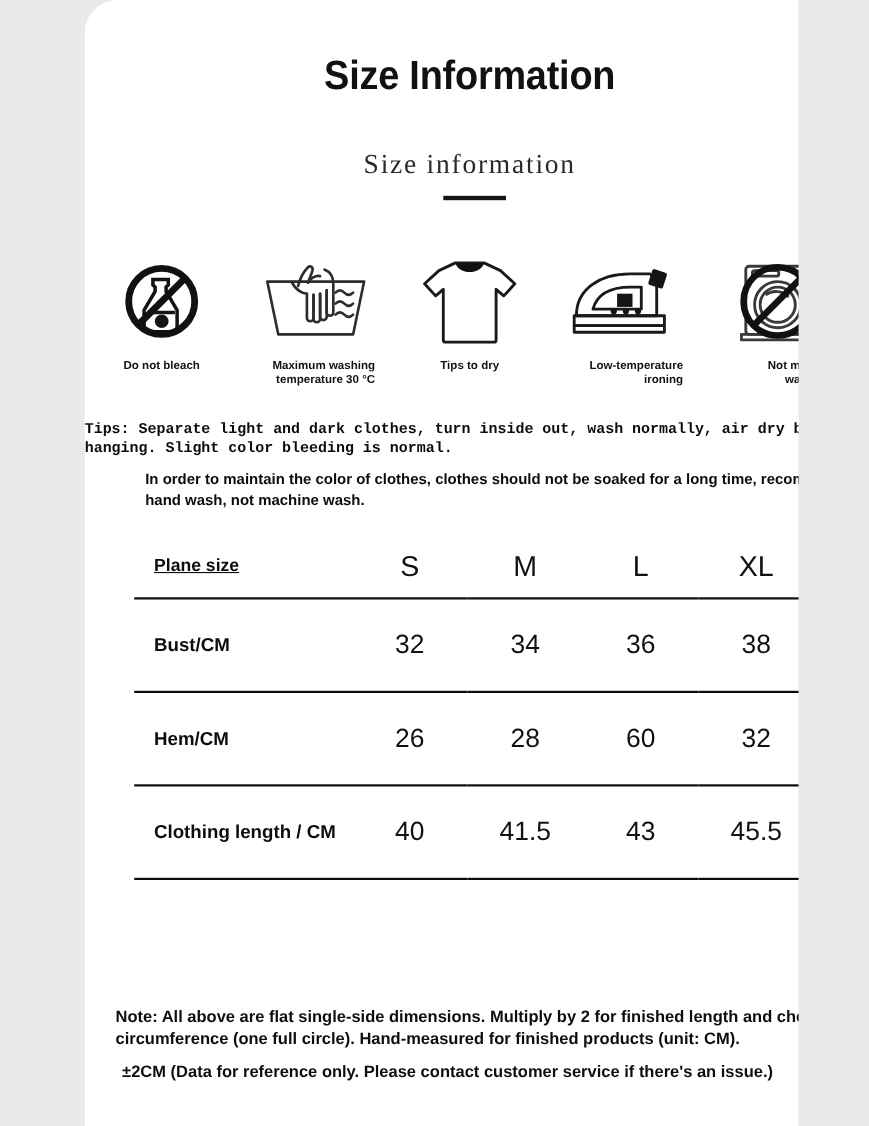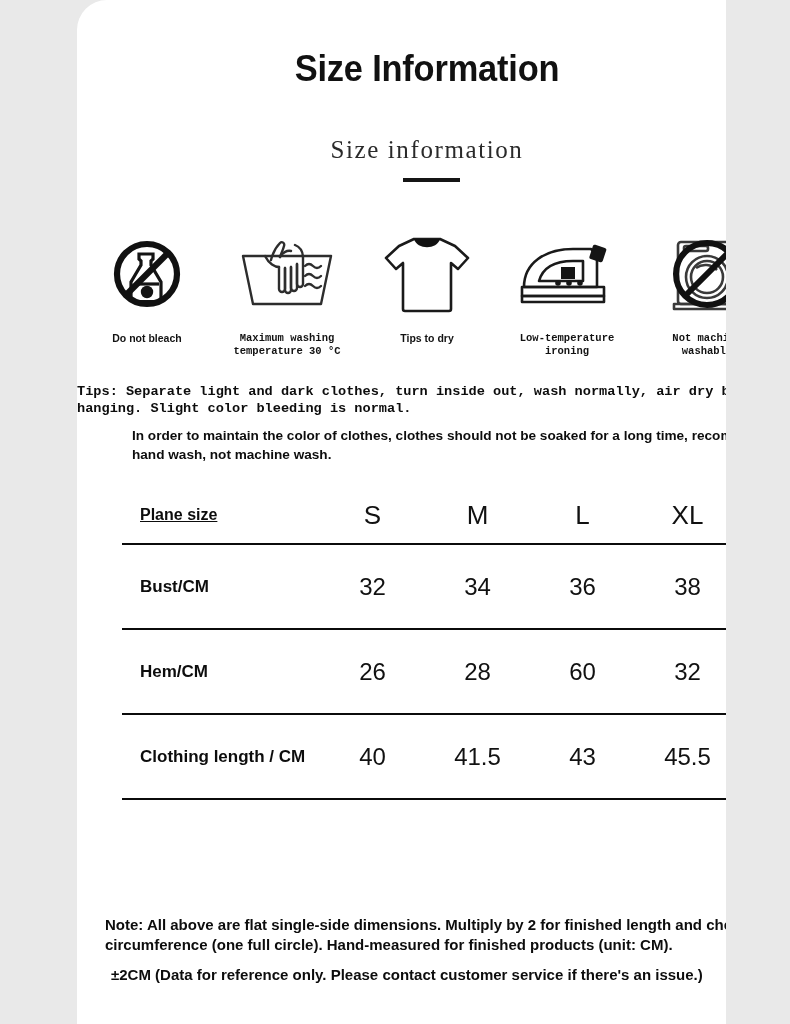--- a/index.html
+++ b/index.html
@@ -47,34 +47,34 @@
     width: 57px; height: 4px; background: #151515;
   }
 
   
   #icons {
     position: absolute; left: 0; top: 228px; width: 700px; height: 150px;
     display: flex;
   }
   .icon-cell {
     flex: 1 1 0;
-    display: flex; flex-direction: column; align-items: center; gap: 6px;
+    display: flex; flex-direction: column; align-items: center;
   }
   .icon-art { height: 92px; display: flex; align-items: center; justify-content: center; }
   .icon-label {
     margin-top: 6px;
     font-size: 10.5px;
     font-weight: bold;
     color: #121212;
     line-height: 1.24;
     text-align: center;
     width: 108px;
   }
   .icon-label.center { text-align: center; }
-  .icon-label.left { text-align: center; font-family: Liberation Mono, monospace; }
+  .icon-label.left { text-align: right; }
 
   
   #tips {
     position: absolute; left: 0px; top: 383px; width: 760px;
     font-size: 13.6px; font-weight: bold; color: #0d0d0d;
     line-height: 1.28;
   }
   #tips-main { padding-left: 0px; width: 712px; font-family: Liberation Mono, monospace; }
   #tips-sub {
     margin-top: 9px; padding-left: 55px; width: 700px;

